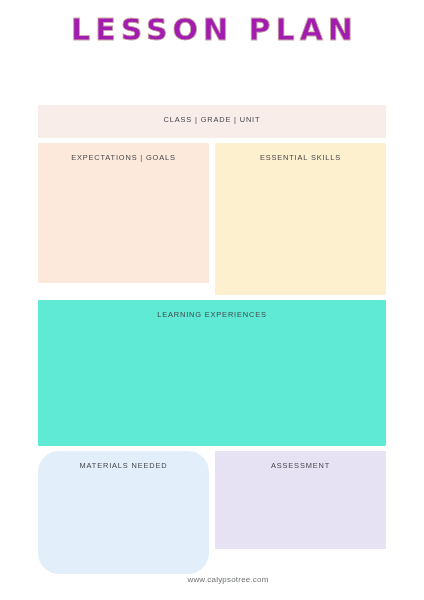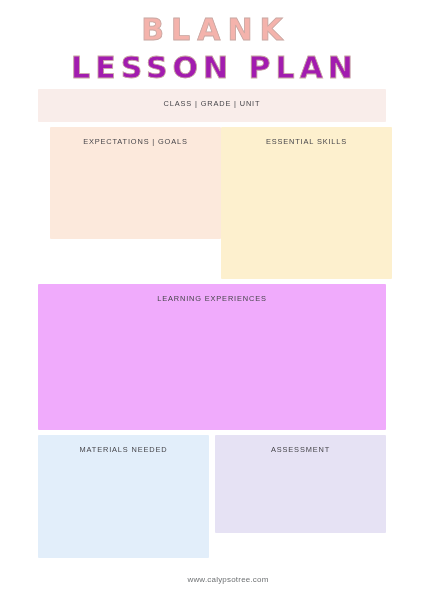--- a/index.html
+++ b/index.html
@@ -52,21 +52,21 @@
   .title-line-2 {
     font-size: 30px;
     letter-spacing: 5px;
     text-indent: 5px;
   }
 
   
   .sections {
     position: absolute;
     left: 38px;
-    top: 89px;
+    top: 105px;
     width: 348px;
   }
 
   .block {
     box-sizing: border-box;
     padding-top: 11px;
     margin-bottom: 5px;
     border-radius: 1px;
   }
 
@@ -89,21 +89,21 @@
     margin-bottom: 5px;
   }
   .row .block {
     margin-bottom: 0;
     width: 171px;
     flex: 0 0 171px;
   }
 
   
   .block-class    { height: 33px; }
-  .block-expect   { height: 112px; margin-left: 12px; }
+  .block-expect   { height: 140px; }
   .block-skills   { height: 152px; }
   .block-learning { height: 146px; }
   .block-materials{ height: 123px; }
   .block-assess   { height: 98px; }
 
   
   .footer {
     position: absolute;
     left: 16px;
     bottom: 14px;
@@ -118,45 +118,44 @@
     text-decoration: none;
     user-select: none;
   }
 </style>
 </head>
 <body>
 
 <div class="page" style="background: rgb(255, 255, 255);">
 
   <div class="title-block">
-    <span class="title-line title-line-1" style="color: rgb(244, 179, 172); -webkit-text-stroke: 0.8px rgb(201, 169, 164);">BLANK</span>
     <span class="title-line title-line-2" style="color: #a21caf; -webkit-text-stroke: 0.8px rgb(201, 169, 164);">LESSON PLAN</span>
   </div>
 
   <div class="sections">
 
     <div class="block block-class" style="background-color: rgb(249, 237, 234);">
       <span class="block-label">CLASS | GRADE | UNIT</span>
     </div>
 
     <div class="row">
       <div class="block block-expect" style="background-color: rgb(252, 233, 220);">
         <span class="block-label">EXPECTATIONS | GOALS</span>
       </div>
       <div class="block block-skills" style="background-color: rgb(253, 240, 206);">
         <span class="block-label">ESSENTIAL SKILLS</span>
       </div>
     </div>
 
-    <div class="block block-learning" style="background-color: #f0abfc;">
+    <div class="block block-learning" style="background-color: #5eead4;">
       <span class="block-label">LEARNING EXPERIENCES</span>
     </div>
 
     <div class="row">
-      <div class="block block-materials" style="background-color: rgb(226, 238, 250);">
+      <div class="block block-materials" style="background-color: rgb(226, 238, 250); border-radius: 21px;">
         <span class="block-label">MATERIALS NEEDED</span>
       </div>
       <div class="block block-assess" style="background-color: rgb(230, 226, 244);">
         <span class="block-label">ASSESSMENT</span>
       </div>
     </div>
 
   </div>
 
   <div class="footer">

